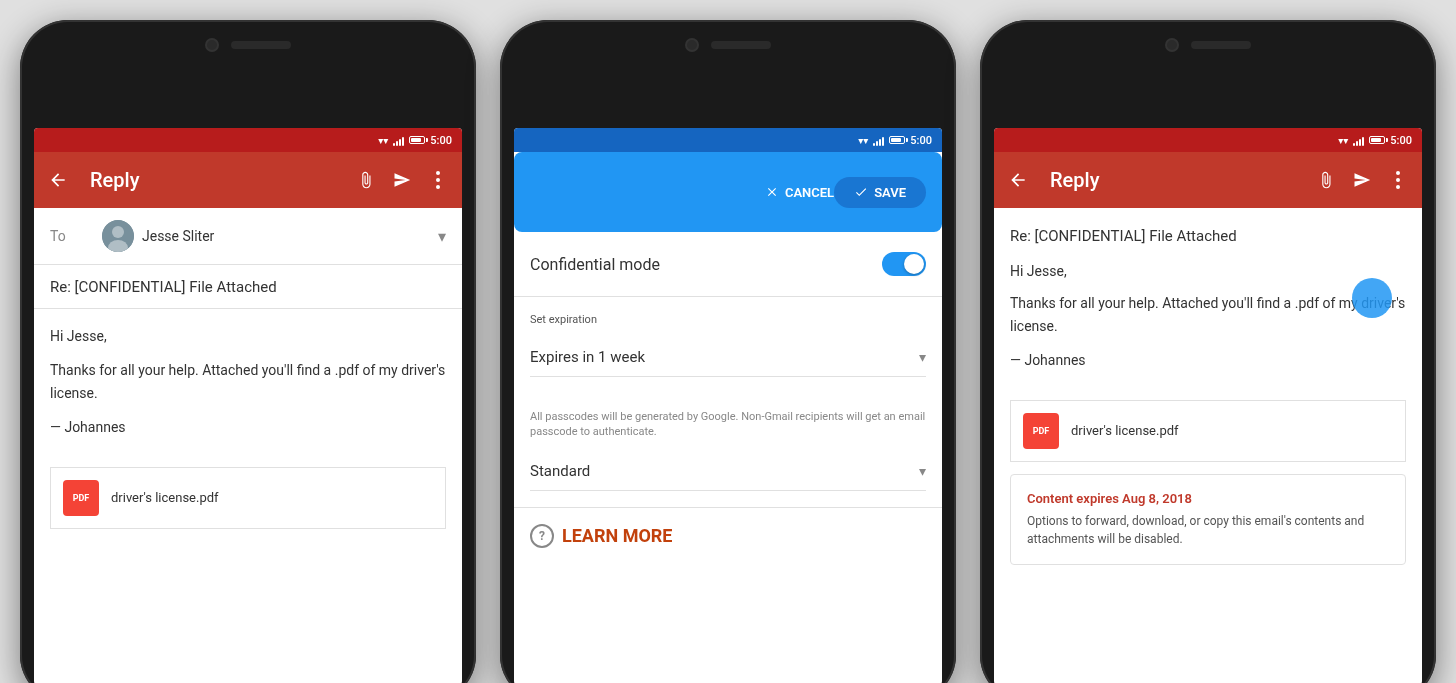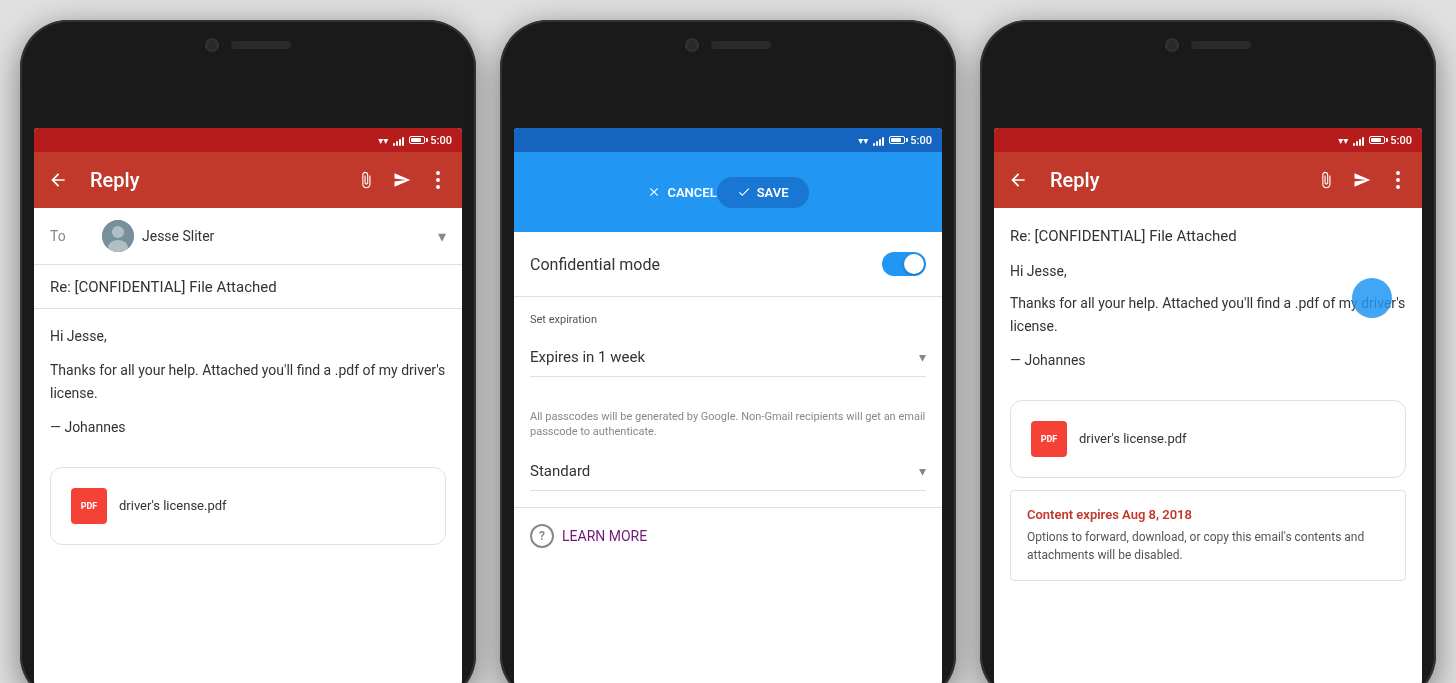--- a/index.html
+++ b/index.html
@@ -157,24 +157,24 @@
     .signature {
       margin-top: 12px;
       font-size: 14px;
       color: #333;
     }
 
     
     .attachment-row {
       margin: 12px 16px;
       border: 1px solid #e0e0e0;
-      border-radius: 12px;
-      display: flex;
-      align-items: center;
-      padding: 20px;
+      border-radius: 0;
+      display: flex;
+      align-items: center;
+      padding: 12px;
       gap: 12px;
     }
 
     .pdf-icon {
       width: 36px;
       height: 36px;
       background: #f44336;
       border-radius: 4px;
       display: flex;
       align-items: center;
@@ -187,22 +187,23 @@
     .attachment-name {
       font-size: 13px;
       color: #333;
     }
 
     .confidential-header {
       height: 80px;
       background: #2196F3;
       display: flex;
       align-items: center;
-      justify-content: center;
+      justify-content: flex-end;
       padding: 0 16px;
+      border-radius: 8px;
     }
 
     .cancel-btn {
       display: flex;
       align-items: center;
       gap: 6px;
       color: #fff;
       font-size: 13px;
       font-weight: 600;
     }
@@ -315,23 +316,23 @@
       border: 2px solid #888;
       color: #888;
       display: flex;
       align-items: center;
       justify-content: center;
       font-size: 12px;
       font-weight: bold;
     }
 
     .learn-more-text {
-      color: #701a75;
-      font-size: 14px;
-      font-weight: 400;
+      color: #c2410c;
+      font-size: 18px;
+      font-weight: 700;
     }
 
     
     .expiry-notice {
       margin: 0 16px 8px;
       border: 1px solid #e0e0e0;
       border-radius: 4px;
       padding: 16px;
       background: #fff;
     }

